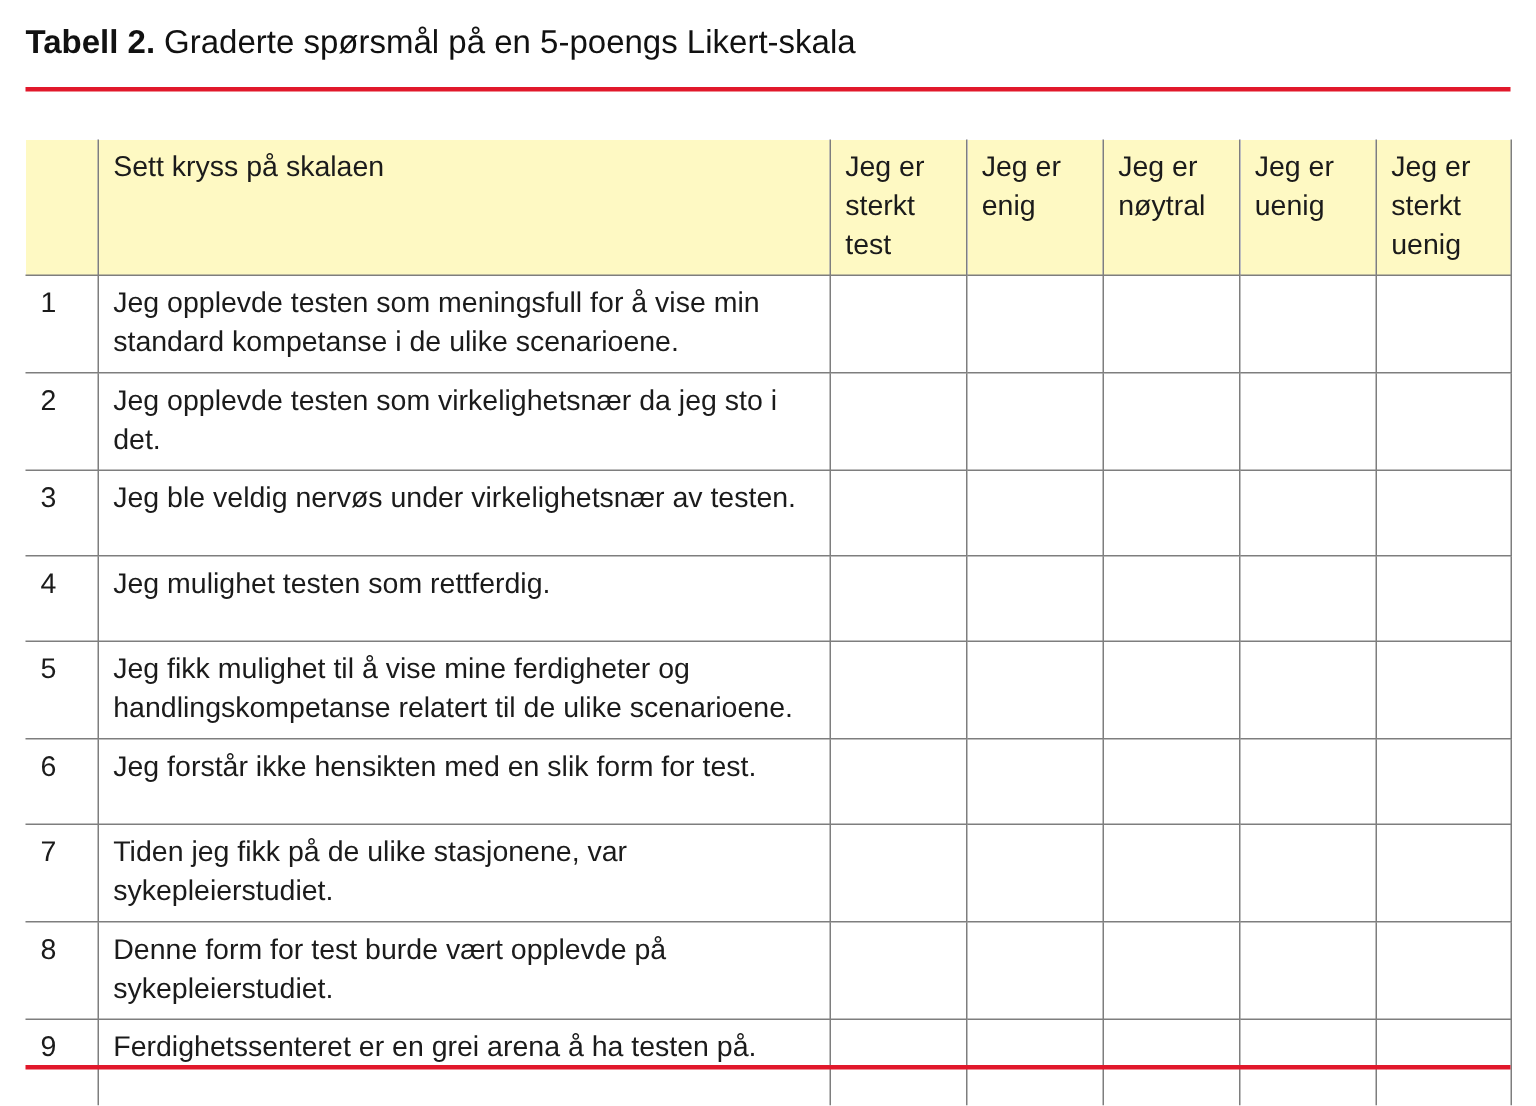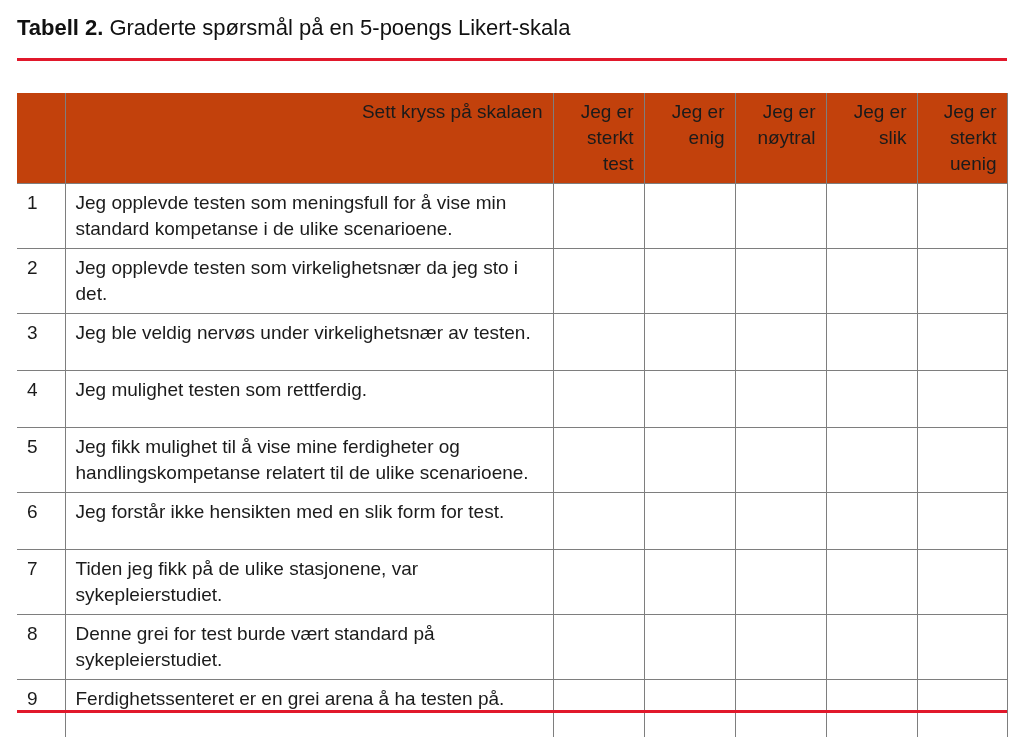--- a/index.html
+++ b/index.html
@@ -52,21 +52,21 @@
     border: 1px solid #7e7e7e;
     vertical-align: top;
     padding: 6px 10px 6px 10px;
     font-weight: 400;
     text-align: left;
     overflow: hidden;
     box-sizing: border-box;
   }
   
   table.likert th:first-child, table.likert td:first-child { border-left: none; }
-  table.likert thead th { border-top: none; background: #c2410c; text-align: right; }
+  table.likert thead th { border-top: none; background: #fef9c3; }
 
   table.likert thead tr { height: 84px; }
   table.likert tbody tr { height: 57px; }
   table.likert tbody tr.tall { height: 60px; }
 
   td.num {
     text-align: center;
     padding-left: 2px;
     padding-right: 2px;
   }
@@ -92,21 +92,21 @@
       <col style="width:91px">
       <col style="width:90px">
     </colgroup>
     <thead>
       <tr>
         <th></th>
         <th>Sett kryss på skalaen</th>
         <th>Jeg er sterkt test</th>
         <th>Jeg er enig</th>
         <th>Jeg er nøytral</th>
-        <th>Jeg er slik</th>
+        <th>Jeg er uenig</th>
         <th>Jeg er sterkt uenig</th>
       </tr>
     </thead>
     <tbody>
       <tr>
         <td class="num">1</td>
         <td>Jeg opplevde testen som meningsfull for å vise min standard kompetanse i de ulike scenarioene.</td>
         <td></td>
         <td></td>
         <td></td>
@@ -162,21 +162,21 @@
         <td class="num">7</td>
         <td>Tiden jeg fikk på de ulike stasjonene, var sykepleierstudiet.</td>
         <td></td>
         <td></td>
         <td></td>
         <td></td>
         <td></td>
       </tr>
       <tr>
         <td class="num">8</td>
-        <td>Denne grei for test burde vært standard på sykepleierstudiet.</td>
+        <td>Denne form for test burde vært opplevde på sykepleierstudiet.</td>
         <td></td>
         <td></td>
         <td></td>
         <td></td>
         <td></td>
       </tr>
       <tr class="tall">
         <td class="num">9</td>
         <td>Ferdighetssenteret er en grei arena å ha testen på.</td>
         <td></td>

